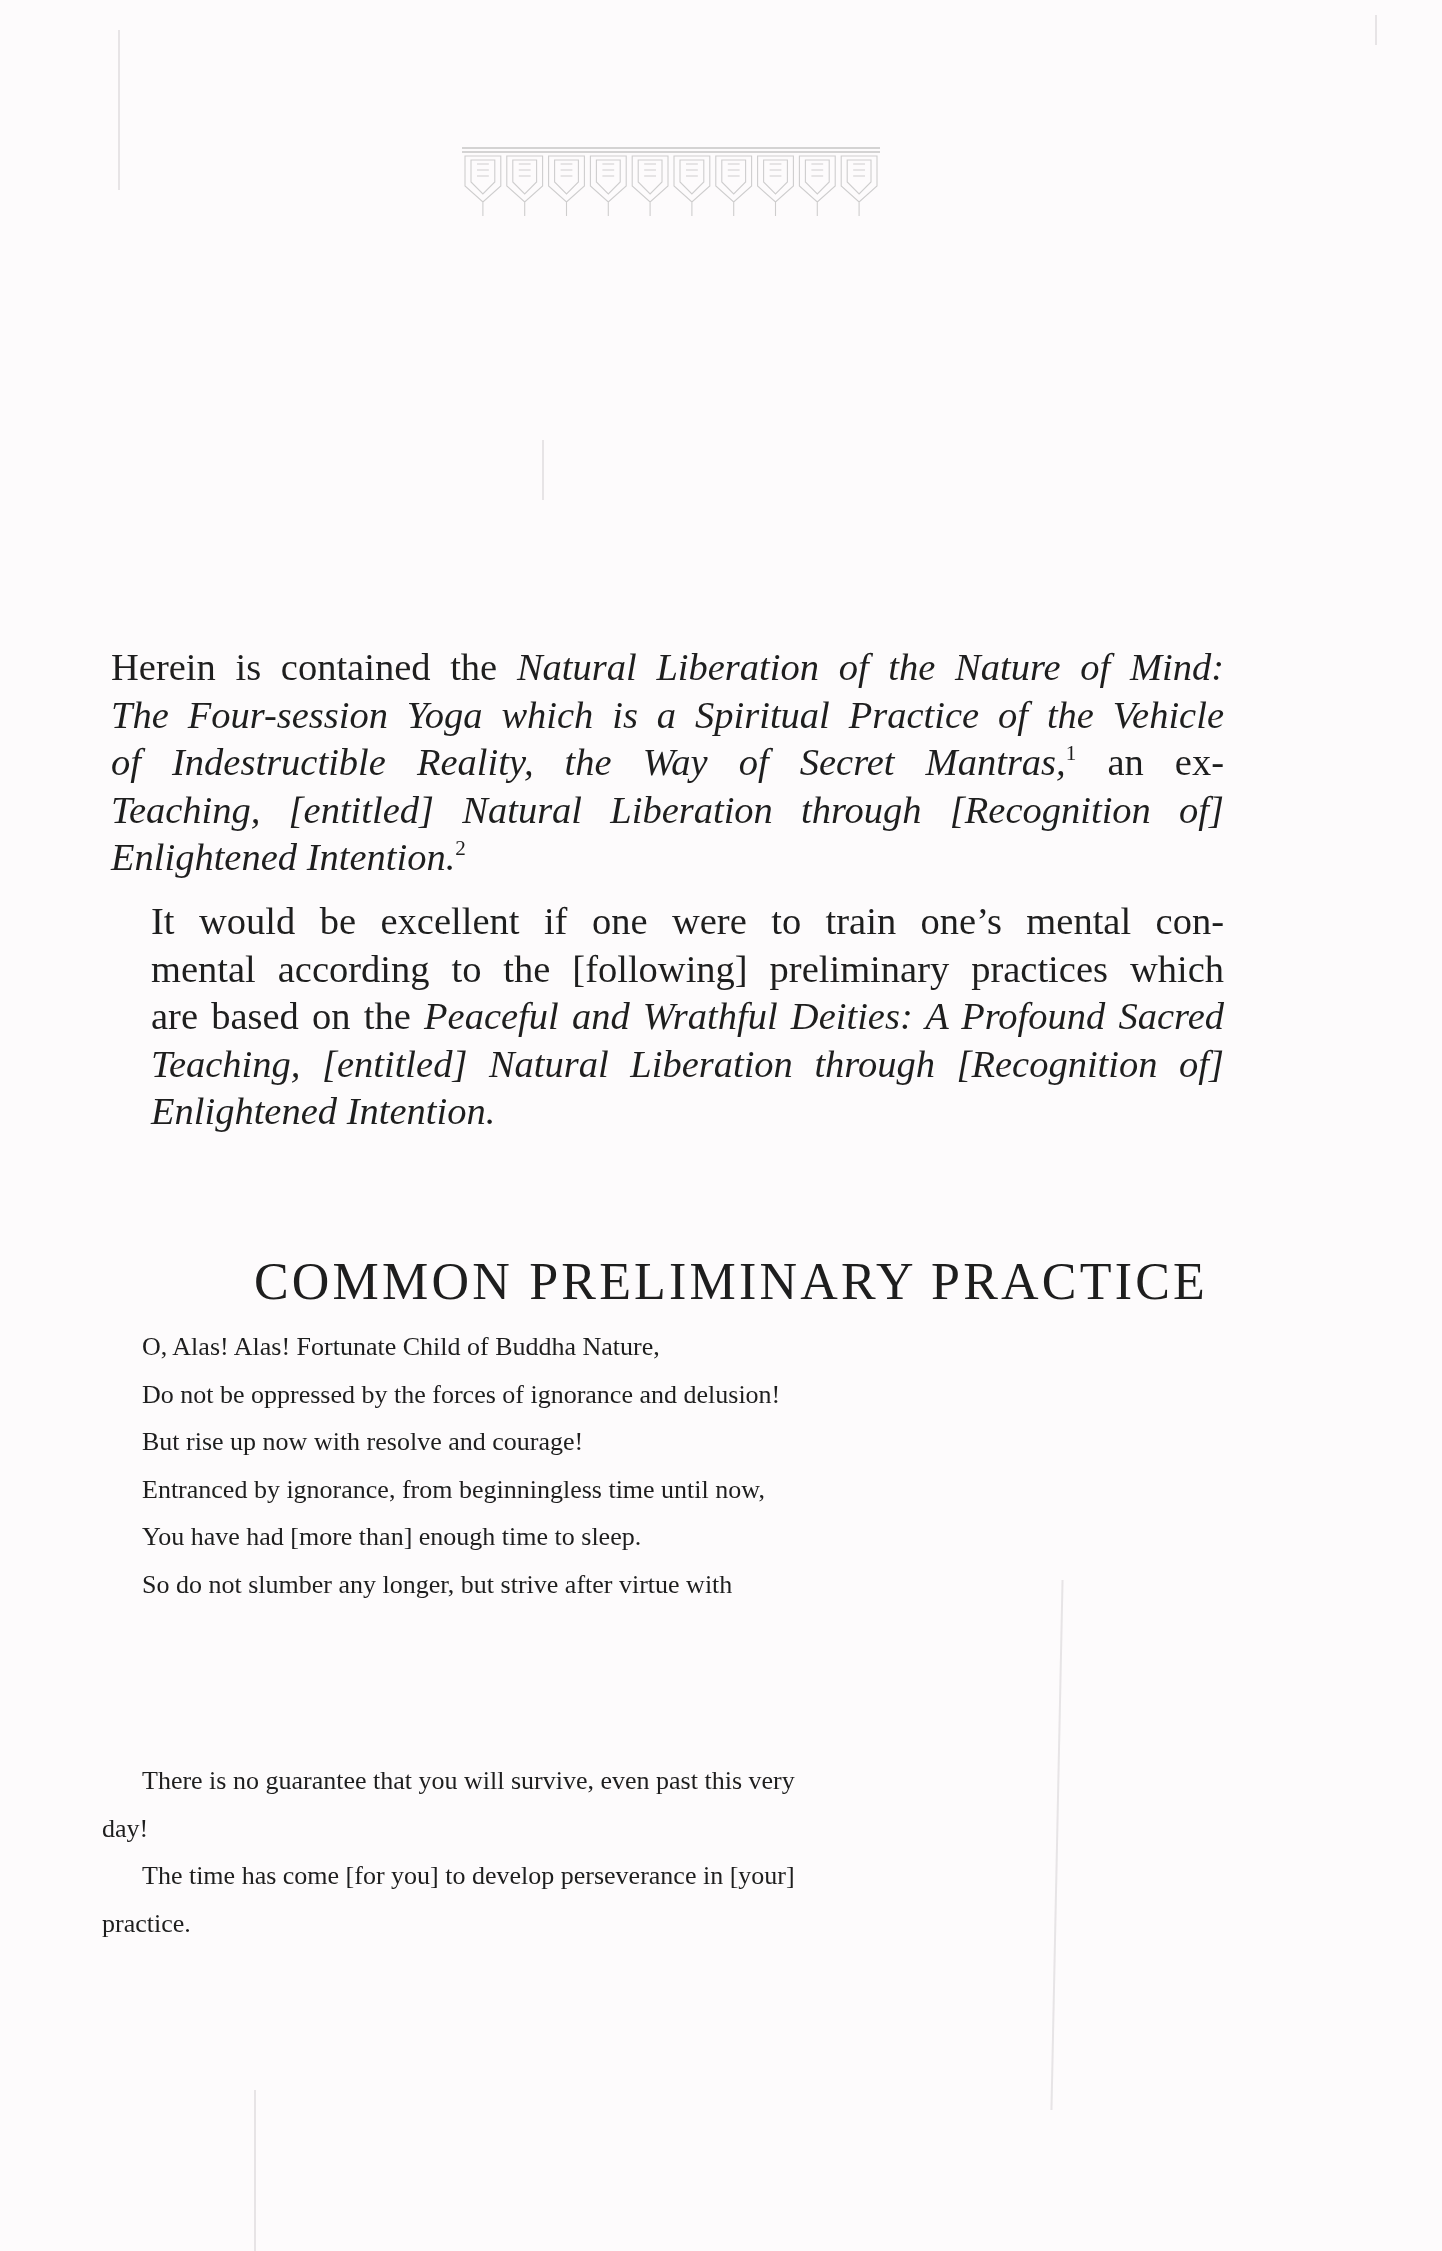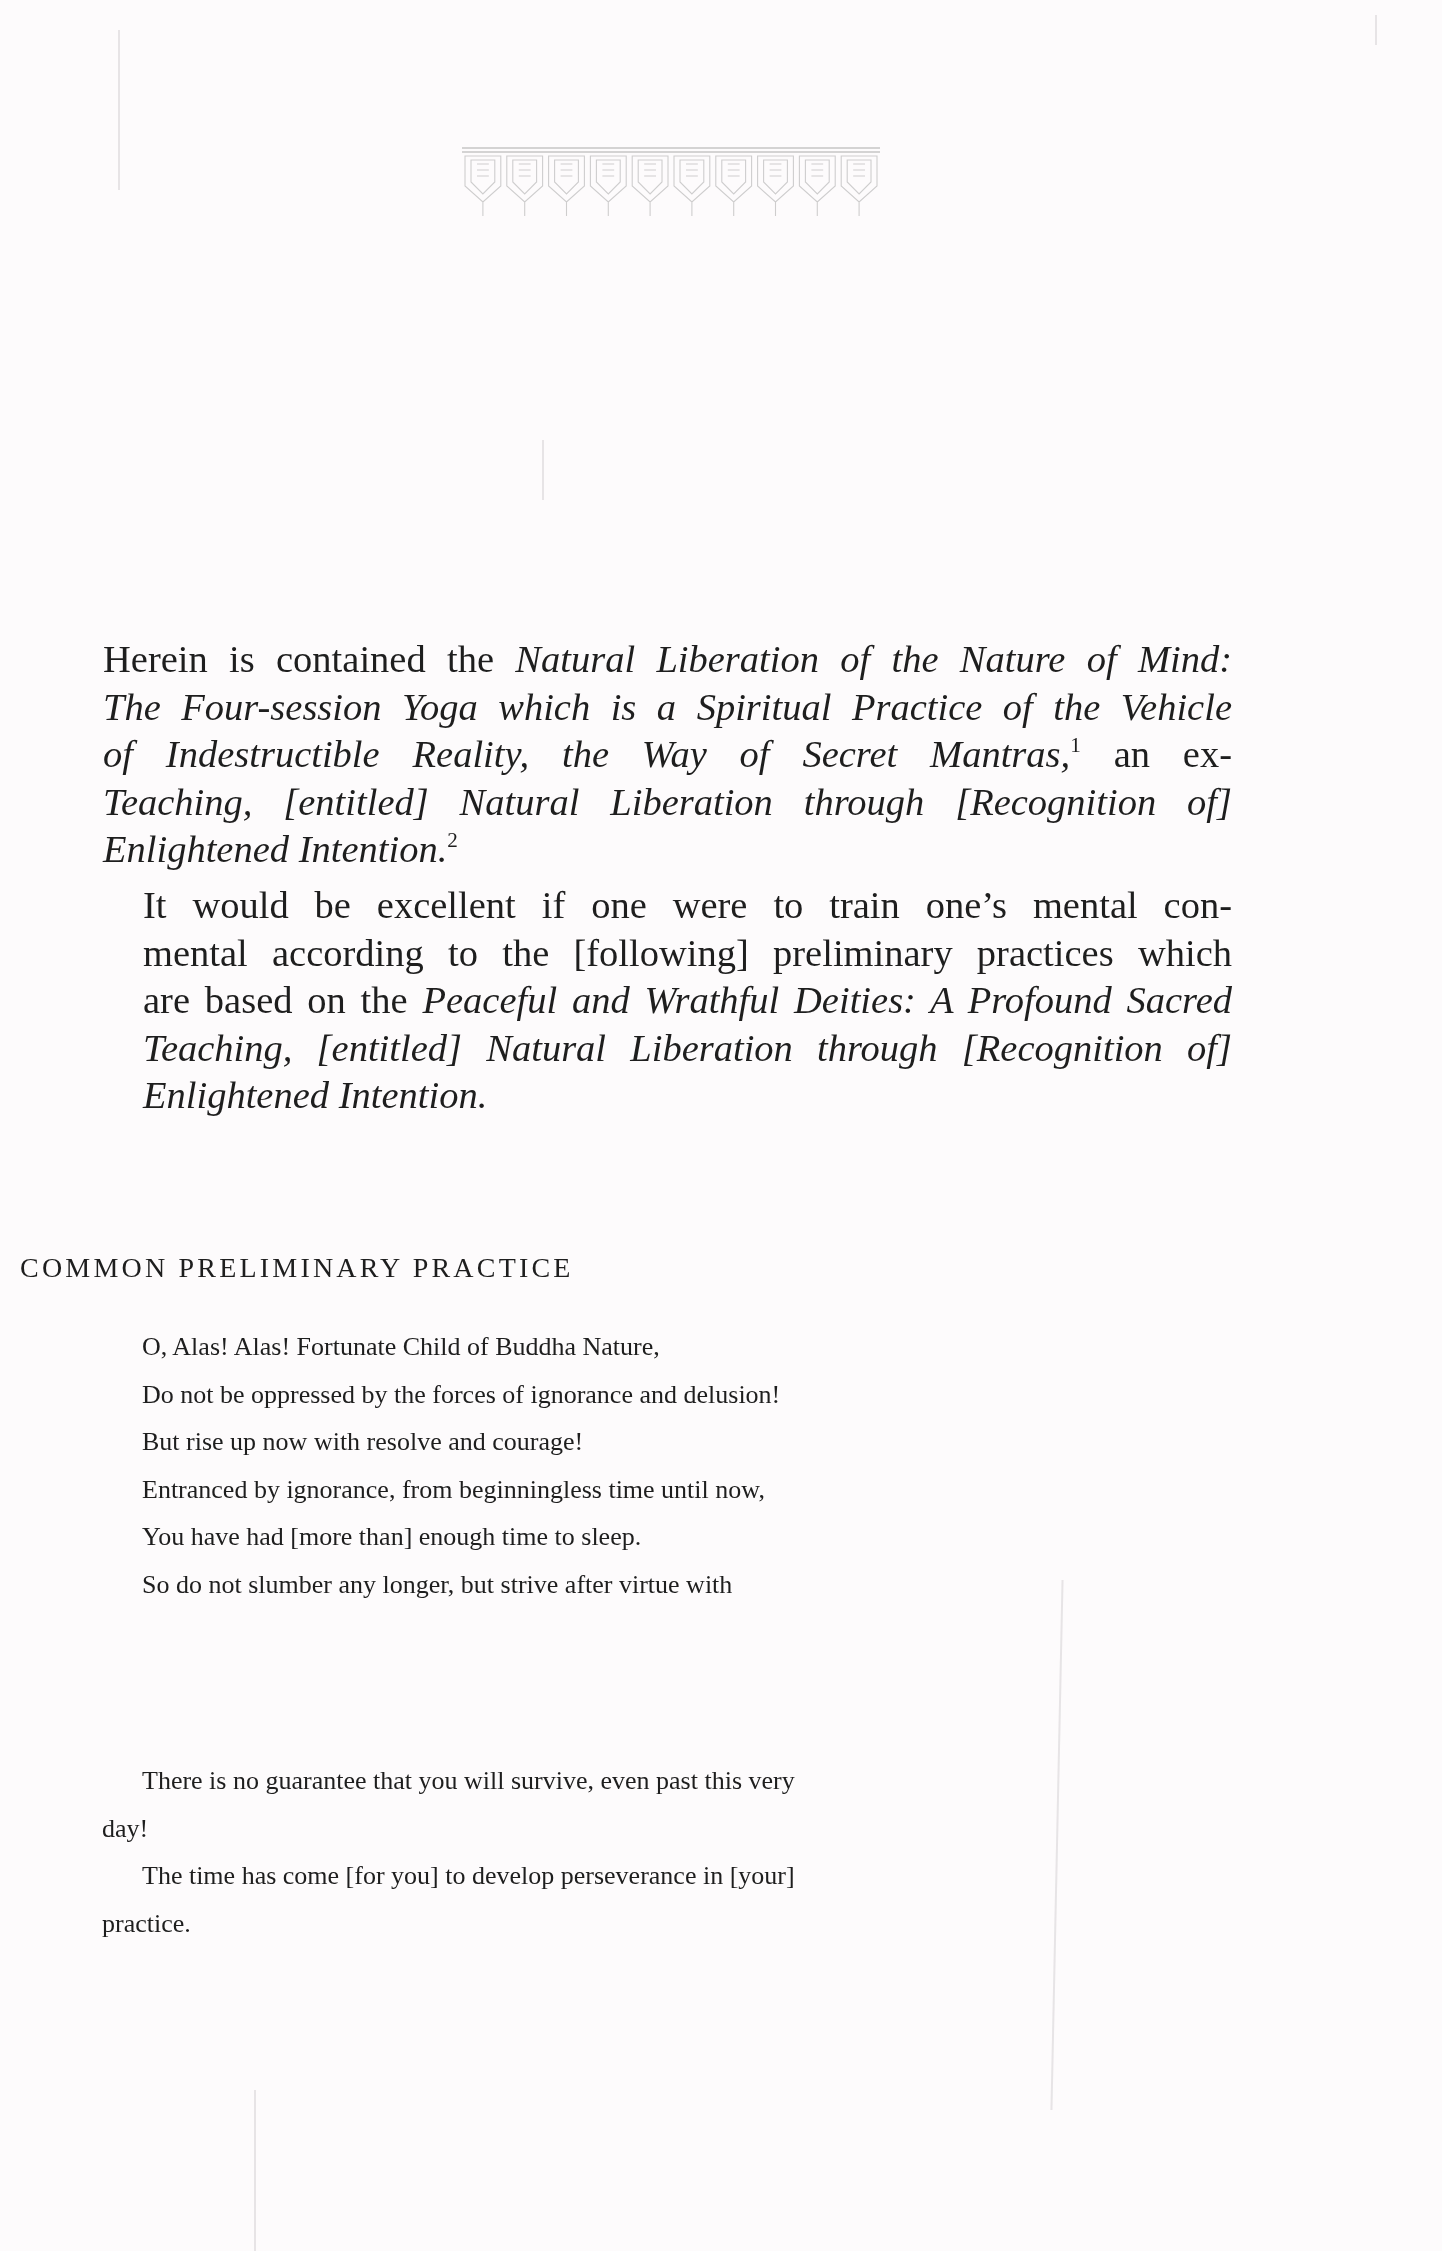--- a/index.html
+++ b/index.html
@@ -16,29 +16,29 @@
   }
   .ornament {
     position: absolute; left: 462px; top: 140px; width: 418px; height: 80px;
     opacity: 0.55;
   }
   .col {
     position: absolute; left: 95px; width: 1145px;
     font-size: 38.5px; line-height: 47.6px;
   }
   .intro { top: 628px; text-align: justify; }
-  .intro p { margin: 8px; text-align: justify; }
+  .intro p { margin: 16px; text-align: justify; }
   .intro p + p { text-indent: 40px; }
   .intro .line { display: block; text-align-last: justify; }
   .intro .line.last { text-align-last: left; }
   i { font-style: italic; }
   sup { font-size: 0.55em; vertical-align: 0.7em; line-height: 0; }
   .heading {
     position: absolute; left: 0; width: 1442px; top: 1252px;
-    text-align: left; font-size: 28px; letter-spacing: 3.2px;
+    text-align: center; font-size: 52px; letter-spacing: 3.2px;
     padding-left: 20px; box-sizing: border-box;
   }
   .verse { position: absolute; left: 102px; width: 1160px; font-size: 26px; line-height: 47.6px; }
   .verse .vl { display: block; padding-left: 40px; white-space: nowrap; }
   .verse .vl.cont { padding-left: 0; }
   .stanza1 { top: 1323px; }
   .stanza2 { top: 1757px; }
 </style>
 </head>
 <body>

